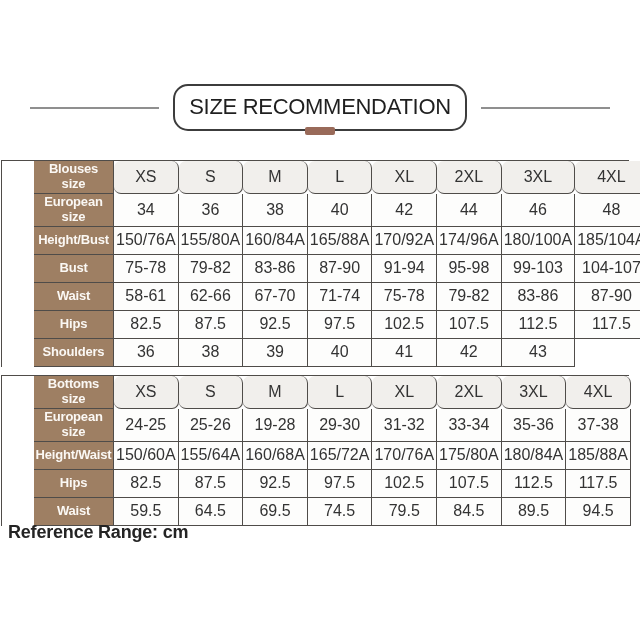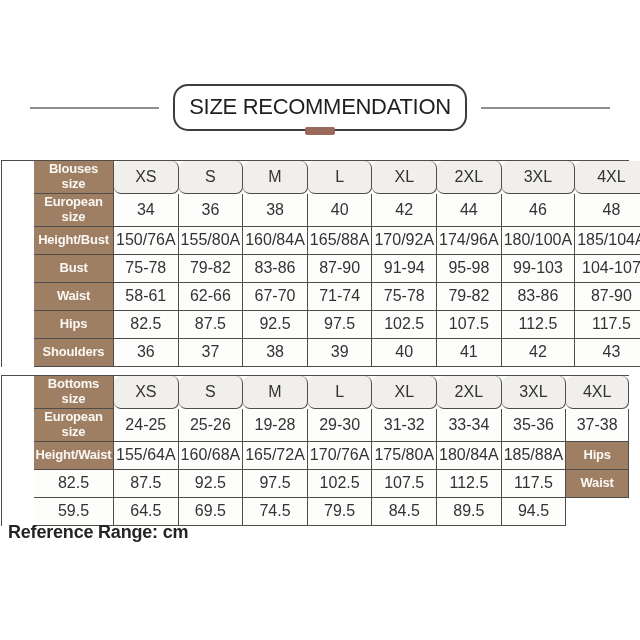--- a/index.html
+++ b/index.html
@@ -176,21 +176,20 @@
       <div class="cell value-cell">82.5</div>
       <div class="cell value-cell">87.5</div>
       <div class="cell value-cell">92.5</div>
       <div class="cell value-cell">97.5</div>
       <div class="cell value-cell">102.5</div>
       <div class="cell value-cell">107.5</div>
       <div class="cell value-cell">112.5</div>
       <div class="cell value-cell">117.5</div>
       <div class="cell label-cell">Shoulders</div>
       <div class="cell value-cell">36</div>
-      <div class="cell value-cell">37</div>
       <div class="cell value-cell">38</div>
       <div class="cell value-cell">39</div>
       <div class="cell value-cell">40</div>
       <div class="cell value-cell">41</div>
       <div class="cell value-cell">42</div>
       <div class="cell value-cell">43</div>
     </div>
 
   <div class="size-table t2">
       <div class="cell label-cell">Bottoms size</div>
@@ -205,20 +204,21 @@
       <div class="cell label-cell">European size</div>
       <div class="cell value-cell">24-25</div>
       <div class="cell value-cell">25-26</div>
       <div class="cell value-cell">19-28</div>
       <div class="cell value-cell">29-30</div>
       <div class="cell value-cell">31-32</div>
       <div class="cell value-cell">33-34</div>
       <div class="cell value-cell">35-36</div>
       <div class="cell value-cell">37-38</div>
       <div class="cell label-cell">Height/Waist</div>
+      <div class="cell value-cell">150/60A</div>
       <div class="cell value-cell">155/64A</div>
       <div class="cell value-cell">160/68A</div>
       <div class="cell value-cell">165/72A</div>
       <div class="cell value-cell">170/76A</div>
       <div class="cell value-cell">175/80A</div>
       <div class="cell value-cell">180/84A</div>
       <div class="cell value-cell">185/88A</div>
       <div class="cell label-cell">Hips</div>
       <div class="cell value-cell">82.5</div>
       <div class="cell value-cell">87.5</div>

